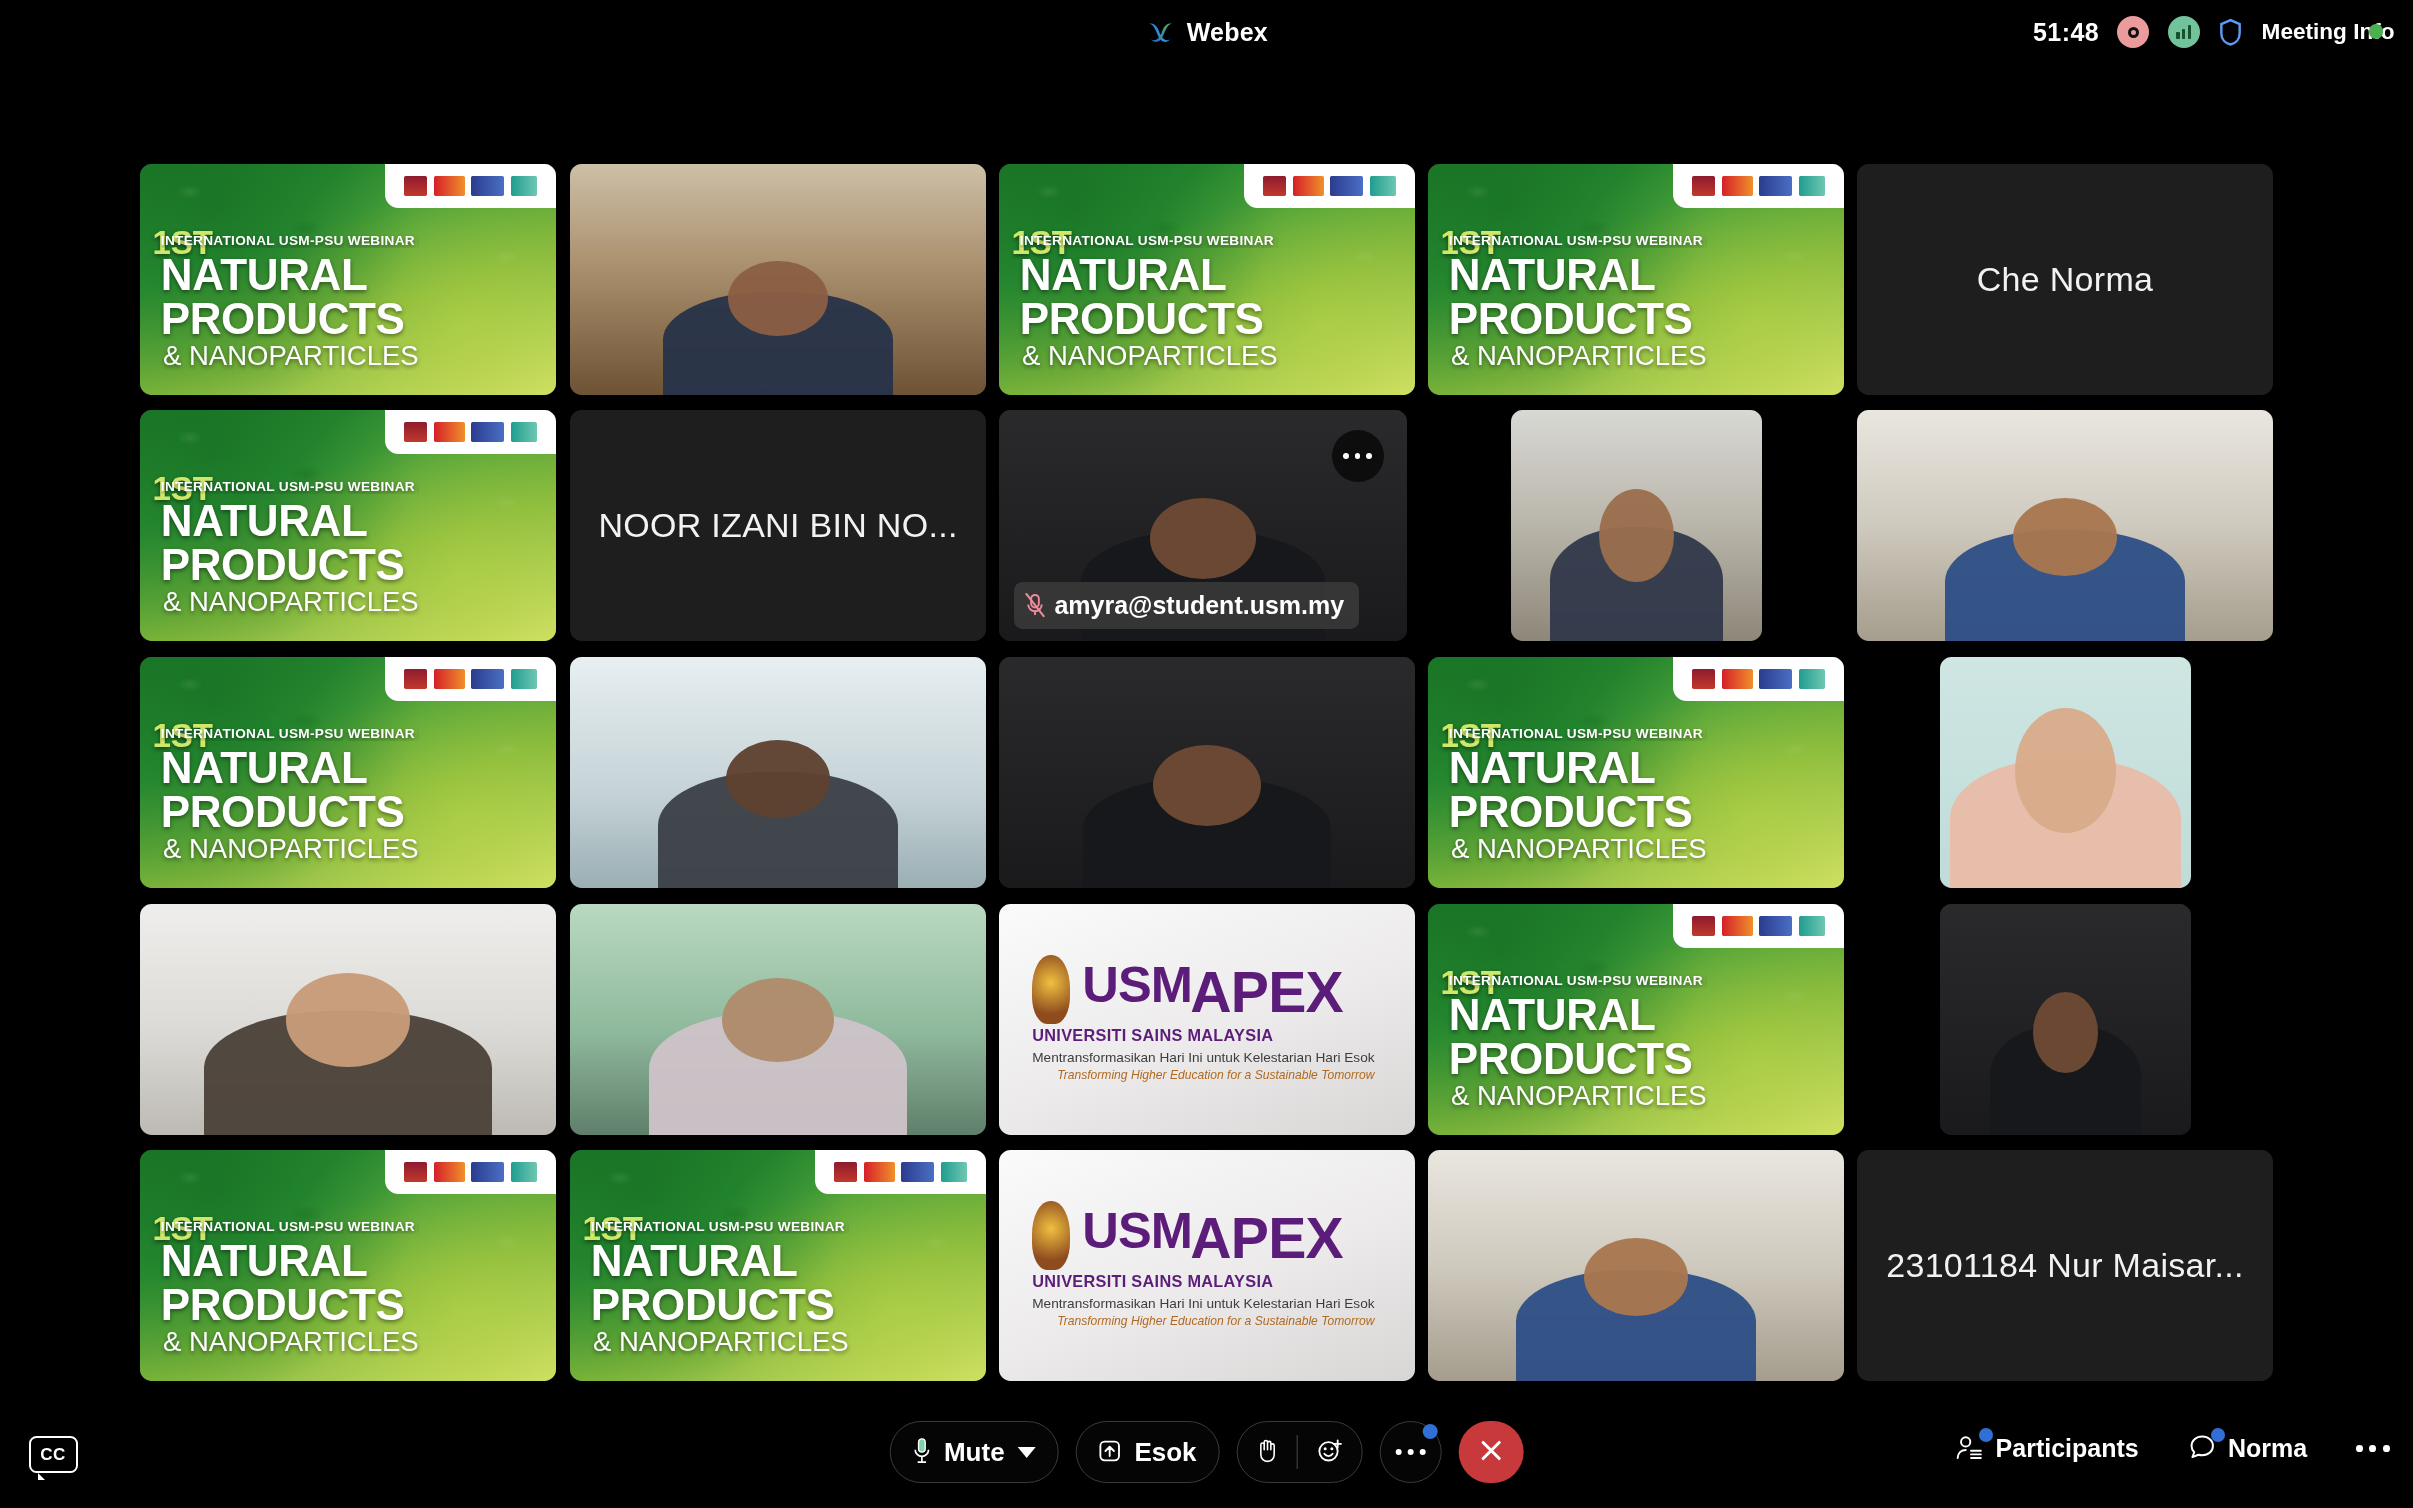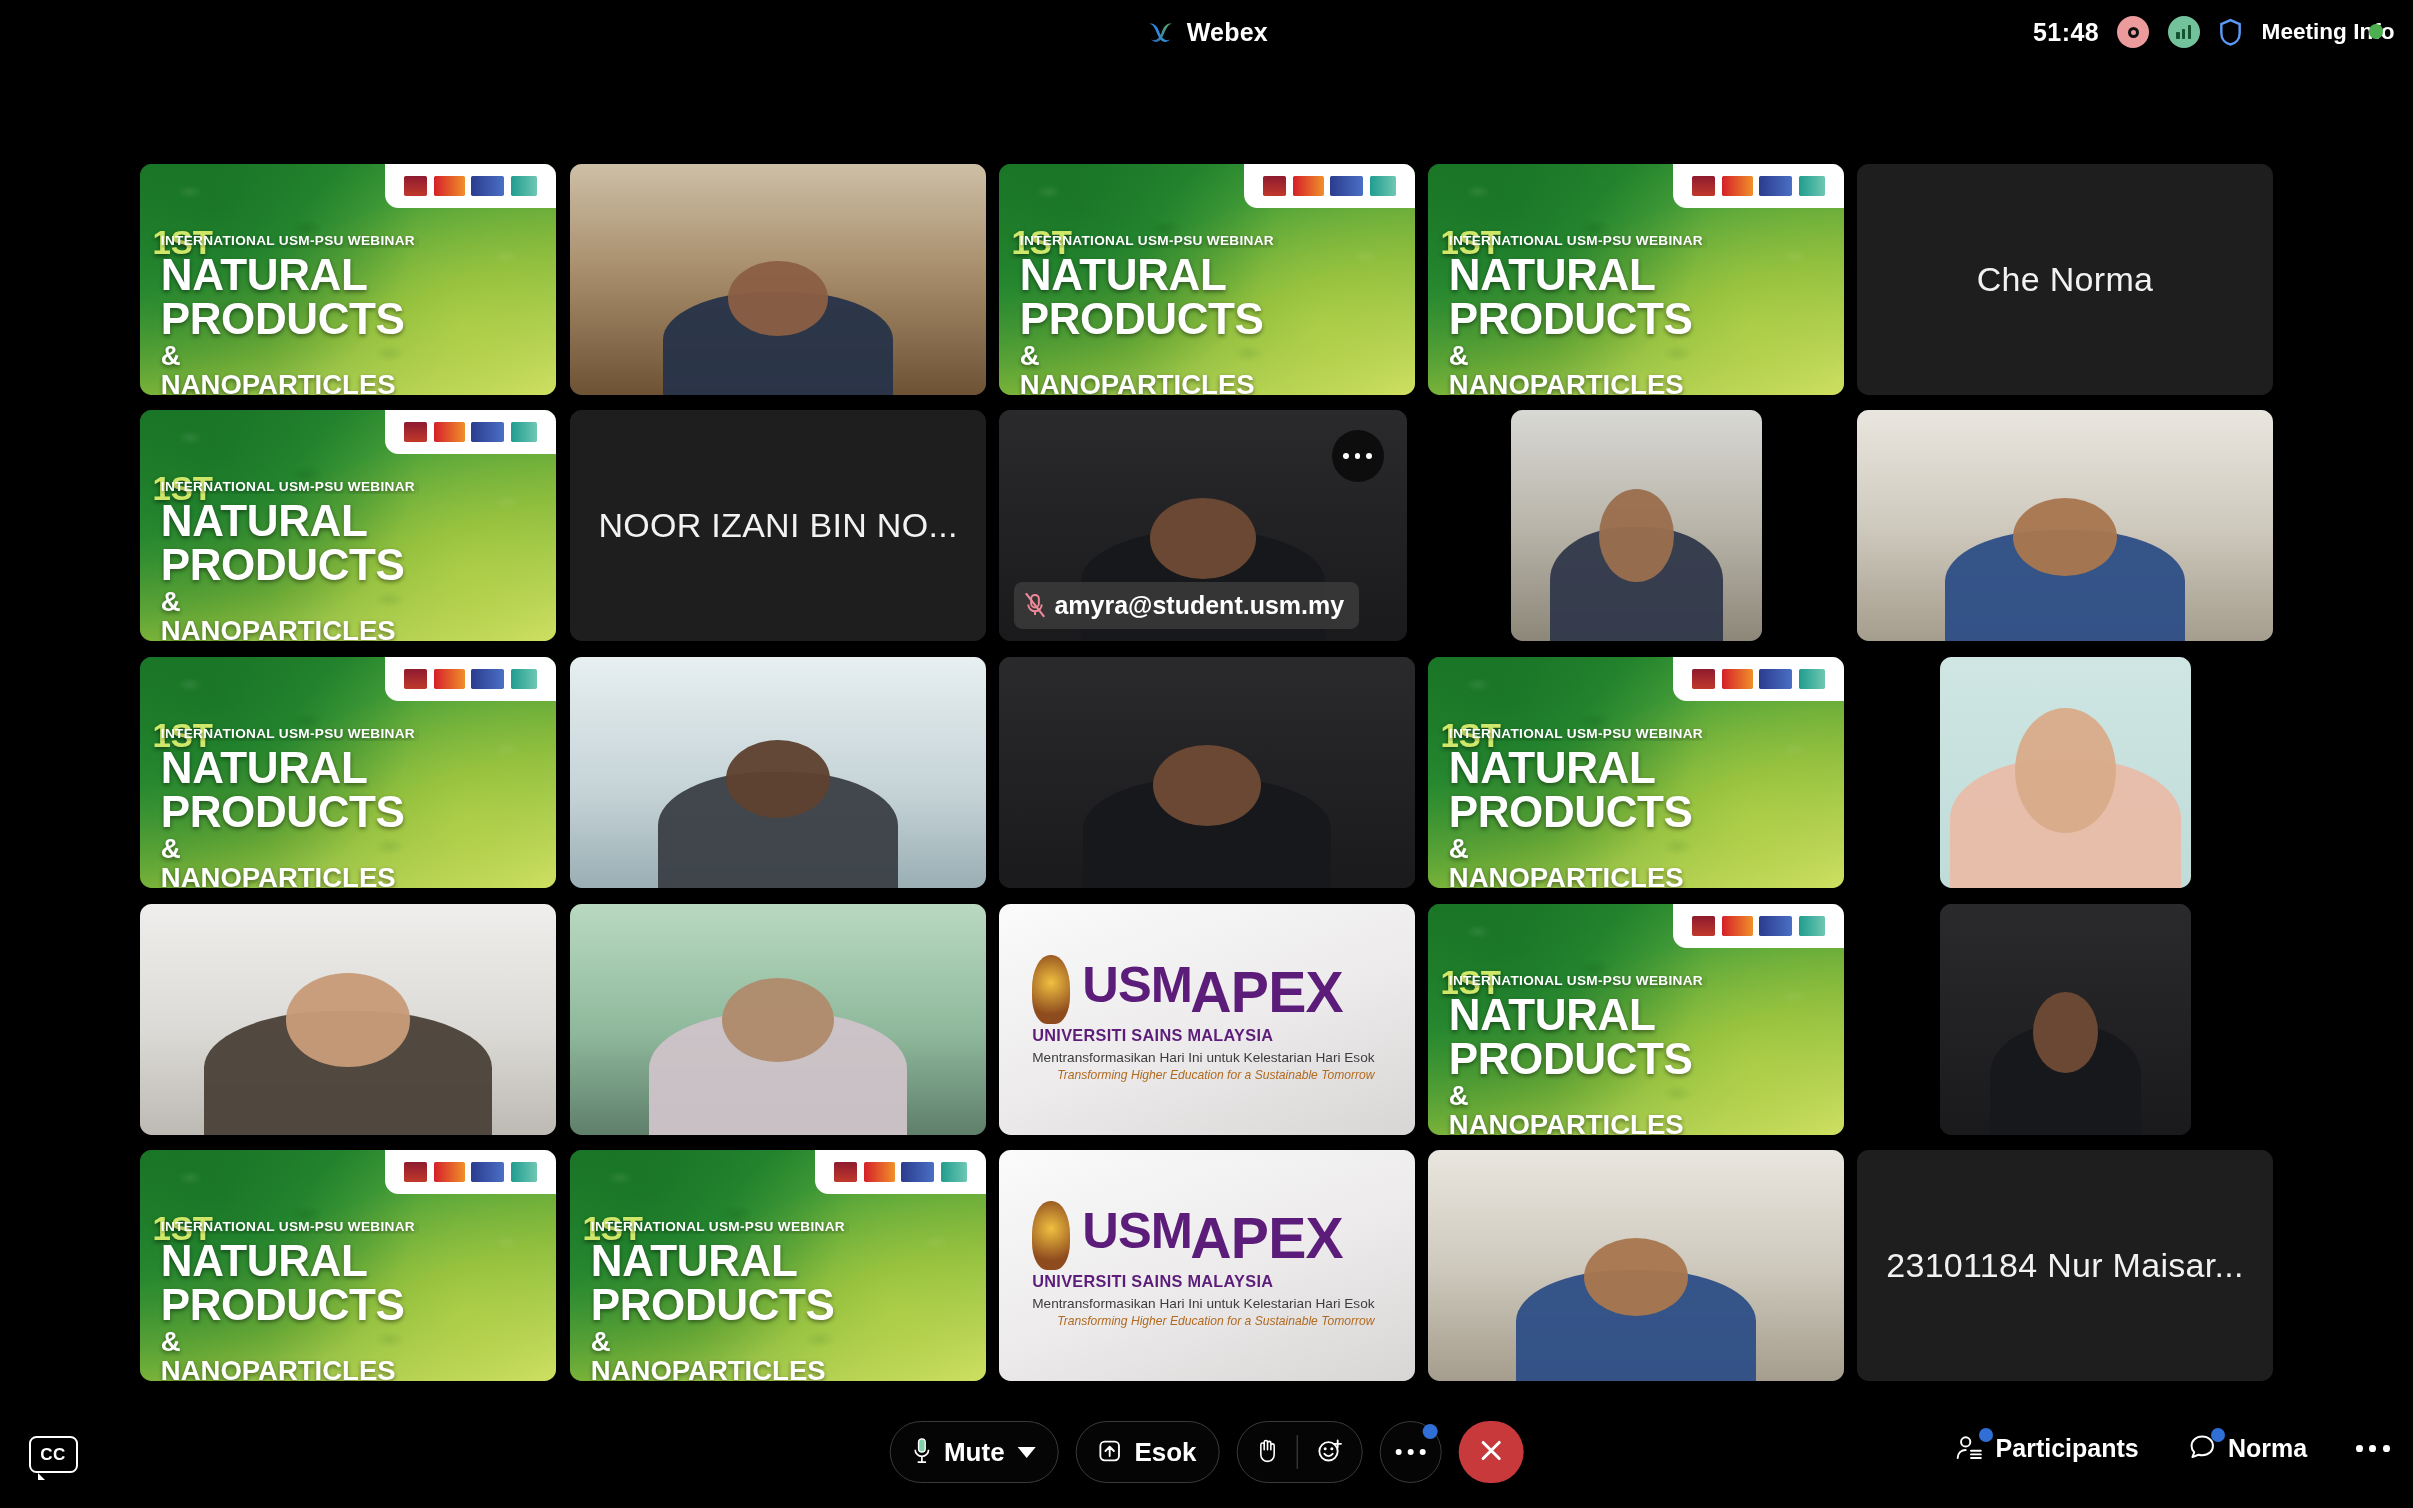--- a/index.html
+++ b/index.html
@@ -66,21 +66,21 @@
   .vb-logos i { display:block; height:44%; border-radius:1.7px; }
   .vb-l1 { width:17%; background:linear-gradient(180deg,#8e1b2e,#c0392b); }
   .vb-l2 { width:22%; background:linear-gradient(90deg,#d5202a,#f0902a); }
   .vb-l3 { width:24%; background:linear-gradient(90deg,#2b3c8e,#4a6fc4); }
   .vb-l4 { width:19%; background:linear-gradient(90deg,#1f9d8f,#6fc7b3); }
   .vb-txt { position:absolute; left:5%; top:30%; width:62%; color:#fff;
     text-shadow:0 1.7px 4.2px rgba(0,0,0,.45); }
   .vb-kicker { font-size:.62em; font-weight:700; letter-spacing:0.3px; margin-bottom:2%;
     white-space:nowrap; overflow:hidden; }
   .vb-h1 { font-size:2.0em; font-weight:700; line-height:.98; letter-spacing:-0.4px; }
-  .vb-h2 { font-size:1.25em; font-weight:700; line-height:1.05; margin-top:1%; }
+  .vb-h2 { font-size:1.25em; font-weight:400; line-height:1.05; margin-top:1%;text-align:right; }
   .vb-one { position:absolute; left:3%; top:26%; font-size:1.5em; font-weight:700;
     color:#cfe86a; text-shadow:0 1.7px 4.2px rgba(0,0,0,.5); }
 
   
   .person { position:absolute; bottom:0; border-radius:46% 46% 0 0; }
   .head { position:absolute; border-radius:50%; }
 
   
   .room-a { position:absolute; inset:0; background:linear-gradient(180deg,#cdbfa6 0%,#a98f6d 45%,#6d5334 100%); }
   .room-b { position:absolute; inset:0; background:linear-gradient(180deg,#d8d8d4 0%,#b9b5aa 50%,#8d8779 100%); }

